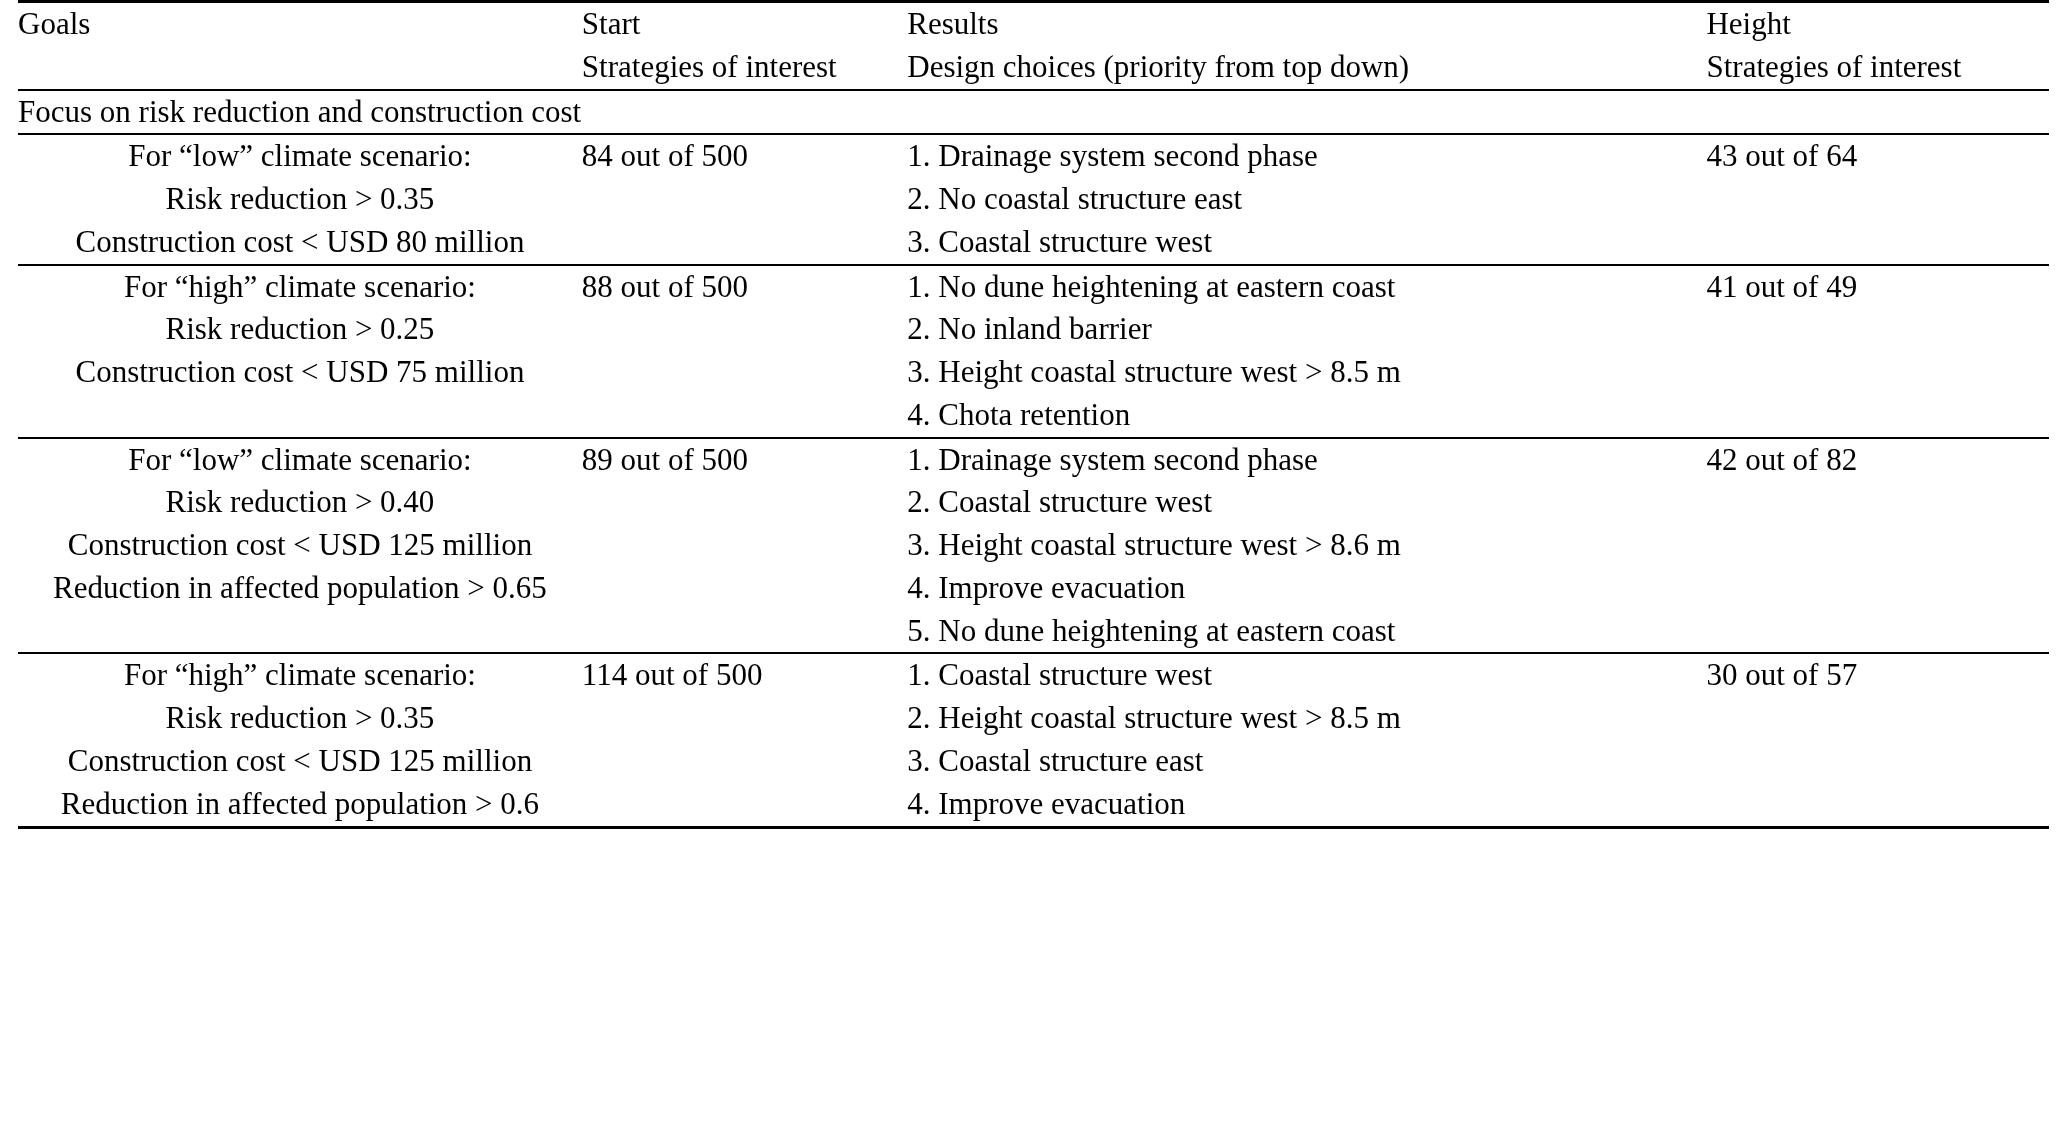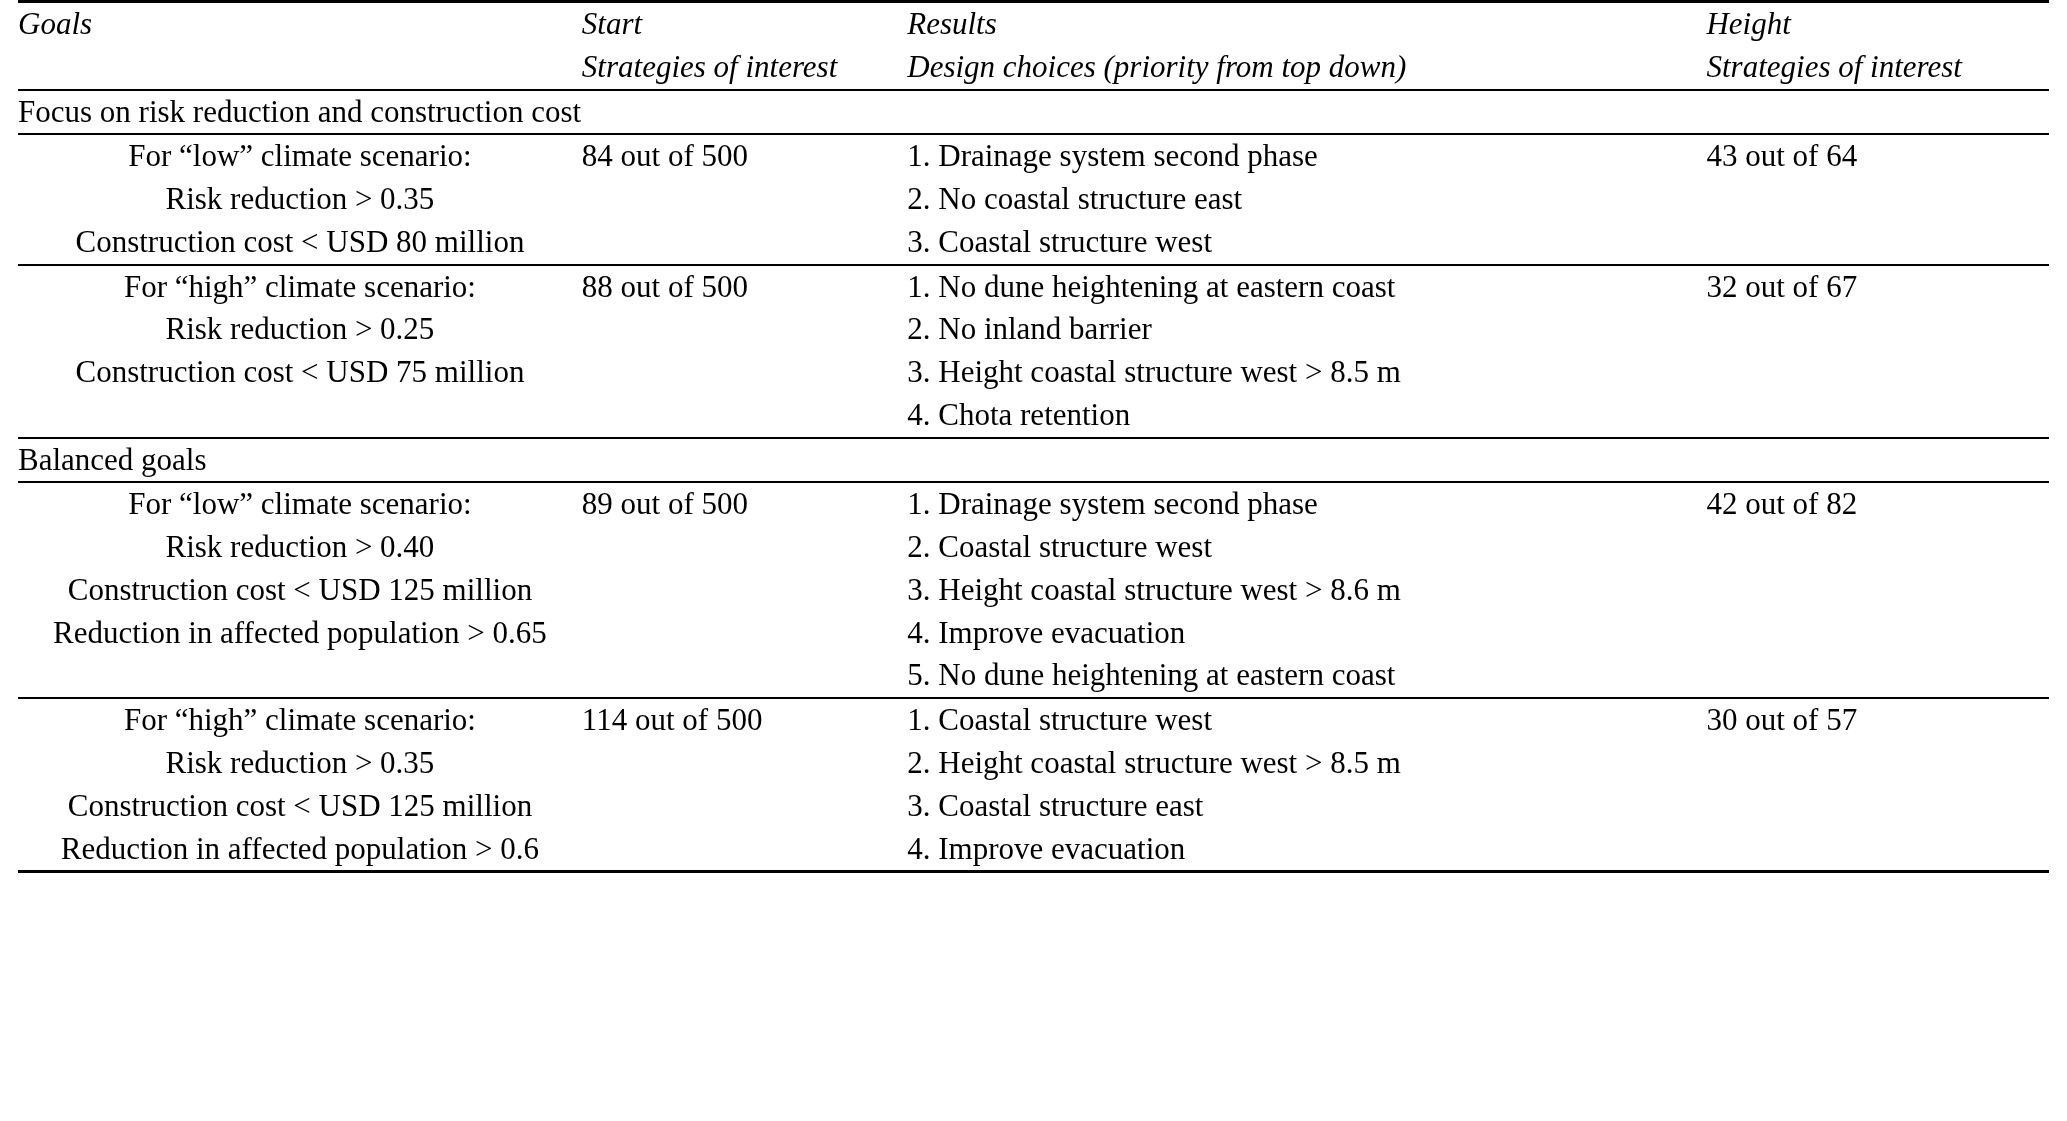--- a/index.html
+++ b/index.html
@@ -40,21 +40,20 @@
   .col-final   { width: 300px; padding-left: 8px; }
 
   
   tr.rule-top > td { border-top: 3px solid #000; }
   tr.rule-thin > td { border-top: 2px solid #000; }
   tr.rule-bottom > td { border-bottom: 3px solid #000; }
 
   .head-row td {
     padding-top: 12px;
     padding-bottom: 12px;
-    font-style: italic;
   }
   .head-line1 { display: block; }
   .head-line2 { display: block; }
 
   .section-row td {
     padding-top: 14px;
     padding-bottom: 13px;
     margin-left: 40px;
   }
   .body-row td {
@@ -115,26 +114,23 @@
           <span class="cell-line">Risk reduction &gt; 0.25</span>
           <span class="cell-line">Construction cost &lt; USD 75 million</span>
         </td>
         <td class="col-start">88 out of 500</td>
         <td class="col-results">
           <span class="list-line">1. No dune heightening at eastern coast</span>
           <span class="list-line">2. No inland barrier</span>
           <span class="list-line">3. Height coastal structure west &gt; 8.5 m</span>
           <span class="list-line">4. Chota retention</span>
         </td>
-        <td class="col-final">32 out of 67</td>
+        <td class="col-final">41 out of 49</td>
       </tr>
 
-      <tr class="rule-thin section-row">
-        <td colspan="4">Balanced goals</td>
-      </tr>
 
       <tr class="rule-thin body-row">
         <td class="col-goals">
           <span class="cell-line">For “low” climate scenario:</span>
           <span class="cell-line">Risk reduction &gt; 0.40</span>
           <span class="cell-line">Construction cost &lt; USD 125 million</span>
           <span class="cell-line">Reduction in affected population &gt; 0.65</span>
         </td>
         <td class="col-start">89 out of 500</td>
         <td class="col-results">

